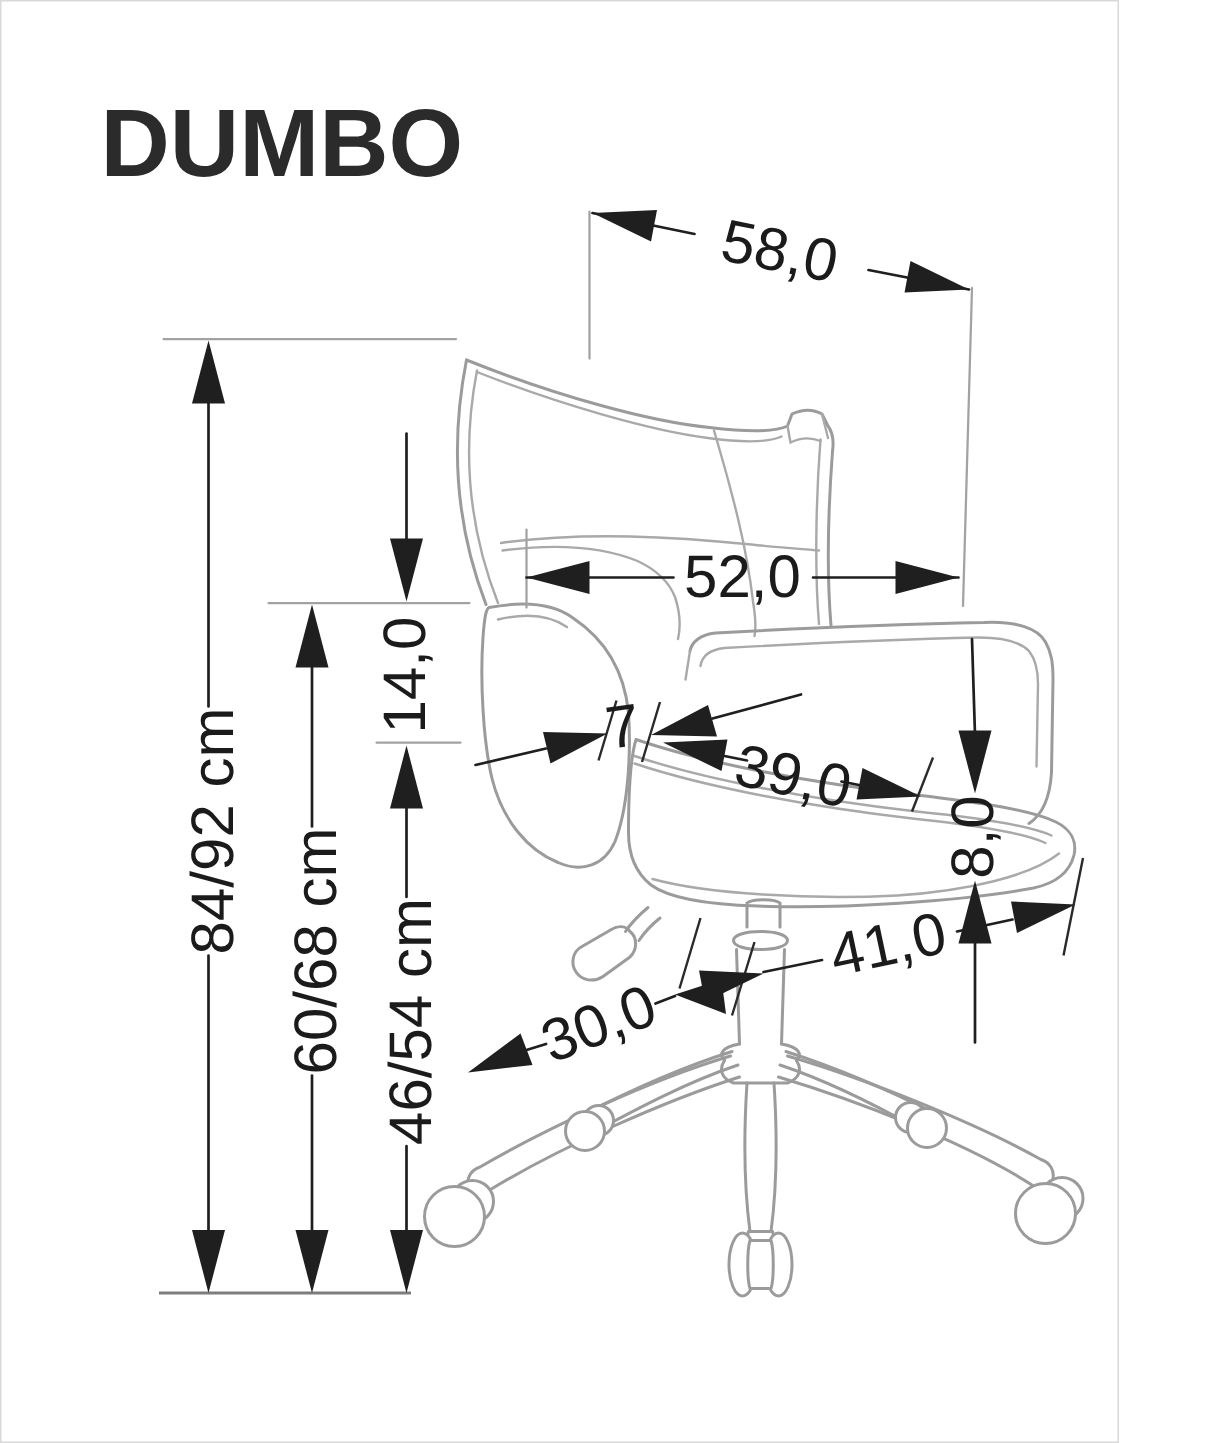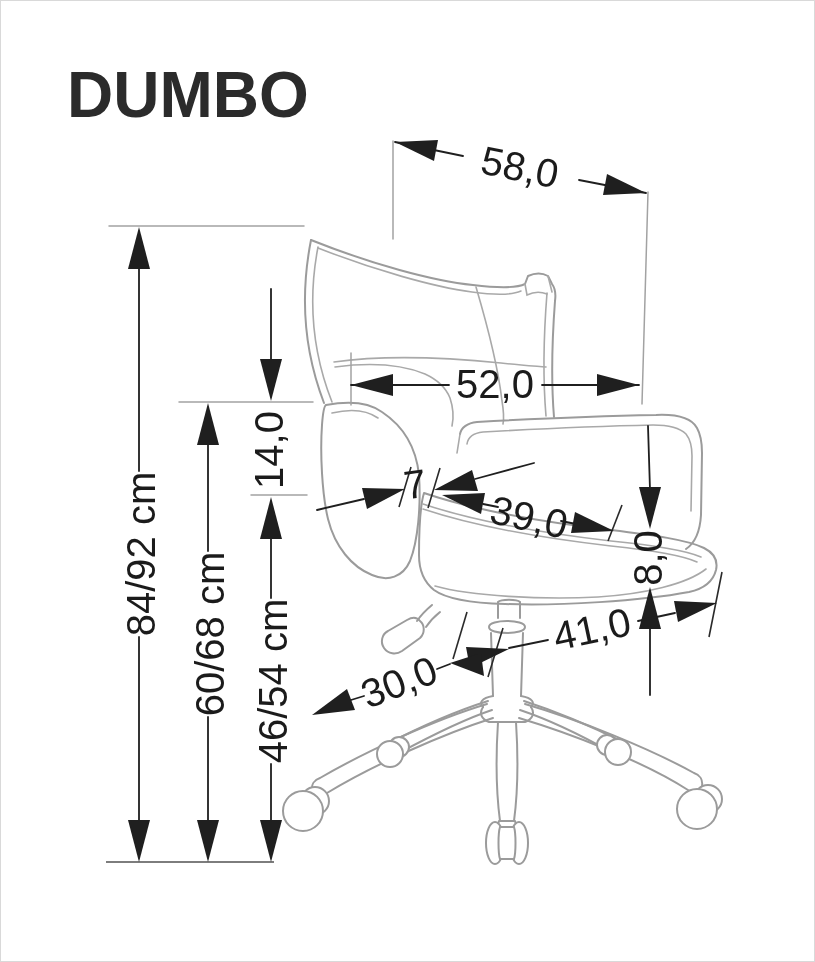--- a/index.html
+++ b/index.html
@@ -1,17 +1,17 @@
 <!DOCTYPE html>
 <html><head>
 <meta charset="utf-8">
 <style>
   html,body{margin:0;padding:0;background:#ffffff;}
   .canvas{
-    position:relative;width:815px;height:962px;background:#ffffff;
+    position:relative;width:746px;height:962px;background:#ffffff;
     border:1px solid #d9d9d9;box-sizing:border-box;overflow:hidden;
     font-family:"Liberation Sans",sans-serif;
   }
   .title{
     position:absolute;left:66px;top:62px;
     font-size:64px;font-weight:bold;letter-spacing:0px;color:#2b2b2b;
     font-family:"Liberation Sans",sans-serif;line-height:1;
   }
   svg{position:absolute;left:0;top:0;}
   .chair{stroke:#9b9b9b;stroke-width:2;fill:none;stroke-linecap:round;stroke-linejoin:round;}

